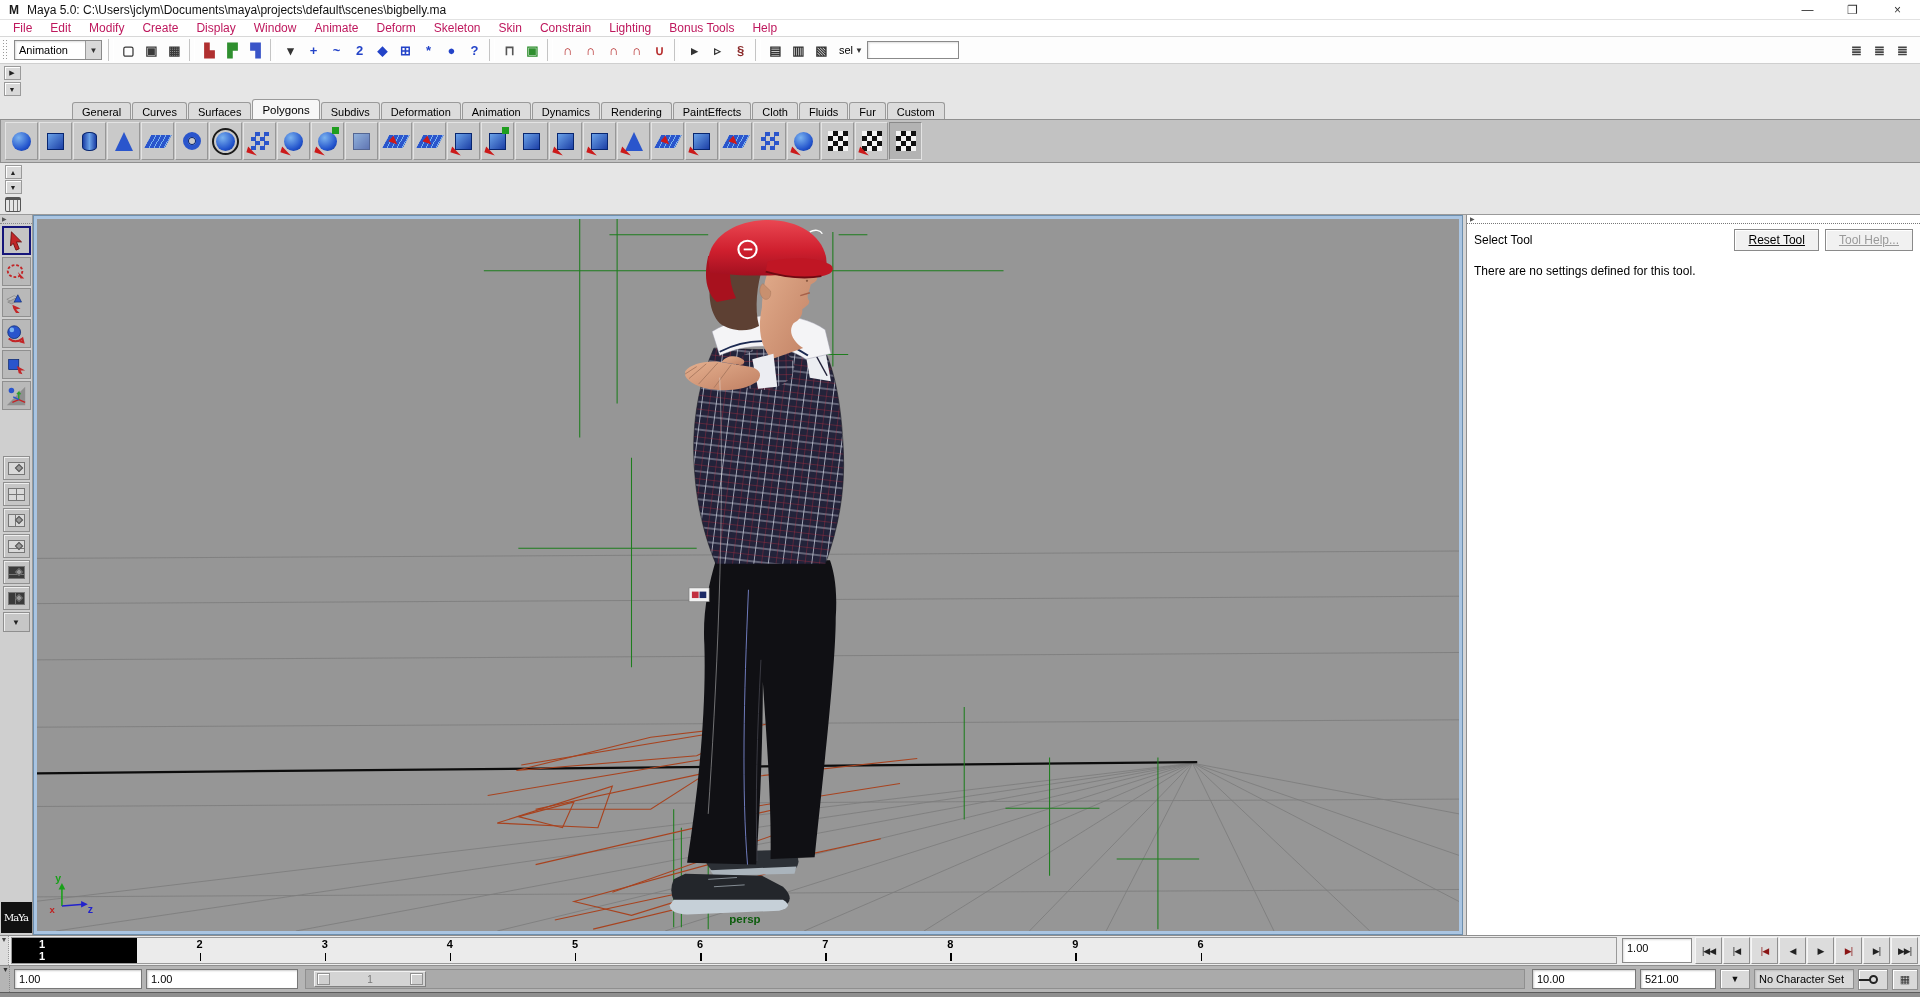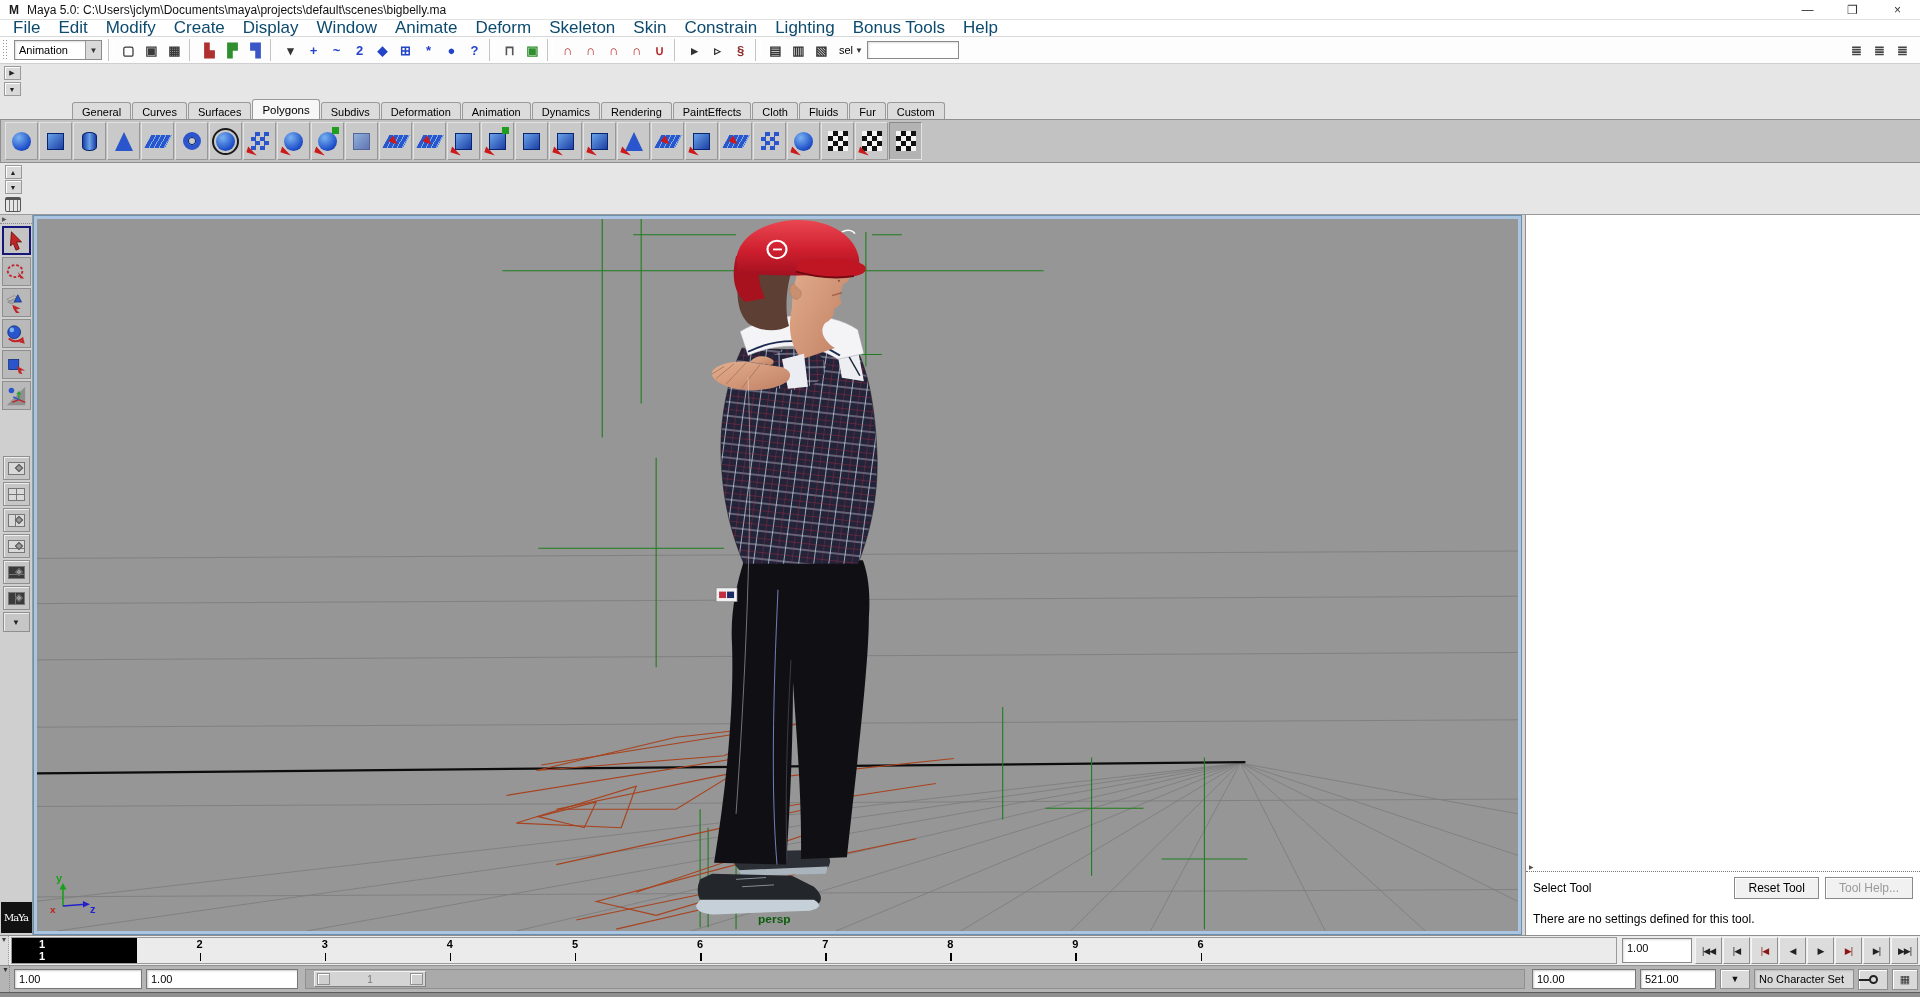--- a/index.html
+++ b/index.html
@@ -12,21 +12,21 @@
   .app-icon { width:16px; height:14px; margin:0 5px 0 6px; font-weight:bold; font-size:12px; color:#1a1a1a;
               display:flex; align-items:center; justify-content:center; }
   .title-text { font-size:12px; color:#111; }
   .win-controls { margin-left:auto; display:flex; height:100%; }
   .win-btn { width:45px; height:100%; display:flex; align-items:center; justify-content:center;
              font-size:12px; color:#333; }
 
   
   .menubar { height:17px; background:#fff; display:flex; align-items:center; padding-left:4px;
              border-bottom:1px solid #d8d8d8; }
-  .menu-item { padding:0 9px; font-size:17px; color:#0c4a6e; cursor:default; }
+  .menu-item { padding:0 9px; font-size:12px; color:#be185d; cursor:default; }
 
   
   .statusline { height:27px; background:#fdfdfd; display:flex; align-items:center; border-bottom:1px solid #cfcfcf; }
   .drag-dots { width:7px; align-self:stretch; margin:2px 2px;
                background-image:radial-gradient(#9a9a9a 1px, transparent 1px); background-size:3px 3px; }
   .mode-select { width:88px; height:20px; border:1px solid #8a8a8a; background:#fff; display:flex;
                  align-items:center; margin:0 3px; box-shadow:inset 1px 1px 2px #00000022; }
   .mode-select .txt { flex:1; padding-left:4px; font-size:11px; }
   .mode-select .arrow { width:16px; height:18px; background:#d9d9d9; border-left:1px solid #9a9a9a;
                         display:flex; align-items:center; justify-content:center; font-size:8px; color:#333; }
@@ -110,26 +110,26 @@
   .viewport { flex:1; display:flex; flex-direction:column; border:3px solid #aac5e2;
               box-shadow:0 0 0 1px #6d8fae; margin:1px; min-width:0; }
   .vp-menubar { height:17px; background:#fff; display:flex; align-items:center; padding-left:10px;
                 border-bottom:1px solid #bfbfbf; }
   .vp-menu-item { padding:0 9px; font-size:12px; }
   .scene-wrap { flex:1; position:relative; background:#969696; min-height:0; }
   .scene-wrap svg { position:absolute; inset:0; width:100%; height:100%; }
 
   .gap-col { width:3px; background:#d6d6d6; }
 
-  .toolsettings { width:395px; background:#fff; border-left:1px solid #8f8f8f; display:flex; flex-direction:column;justify-content:flex-end; }
+  .toolsettings { width:454px; background:#fff; border-left:1px solid #8f8f8f; display:flex; flex-direction:column; }
   .ts-handle { height:9px; border-bottom:1px dotted #777; font-size:6px; color:#555; padding-left:3px; }
   .ts-titlerow { display:flex; align-items:center; padding:5px 7px 4px; }
   .ts-title { flex:1; font-size:12px; }
   .ts-btn { border:1px solid #8a8a8a; background:#f1f1f1; box-shadow:inset 1px 1px 0 #fff;
-            padding:3px 13px; font-size:12px; margin-left:6px; }
+            padding:3px 13px; font-size:12px; margin-left:6px;text-decoration:underline; }
   .ts-btn.disabled { color:#9a9a9a; }
   .ts-msg { padding:9px 7px; font-size:12px; }
 
   
   .timeslider { height:30px; display:flex; align-items:stretch; background:#ececec; border-top:1px solid #8f8f8f; }
   .tl-handle { width:9px; background:#dcdcdc; border-right:1px dotted #999; font-size:7px; color:#444;
                display:flex; align-items:flex-start; justify-content:center; }
   .tl-track { flex:1; margin:1px 2px; border:1px solid #9a9a9a; background:#ebebeb; position:relative;
               display:flex; }
   .tl-frames { width:78%; display:flex; }

